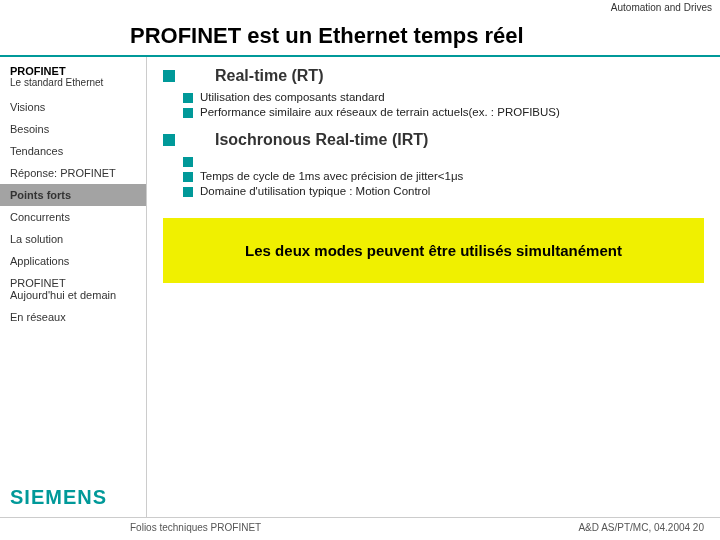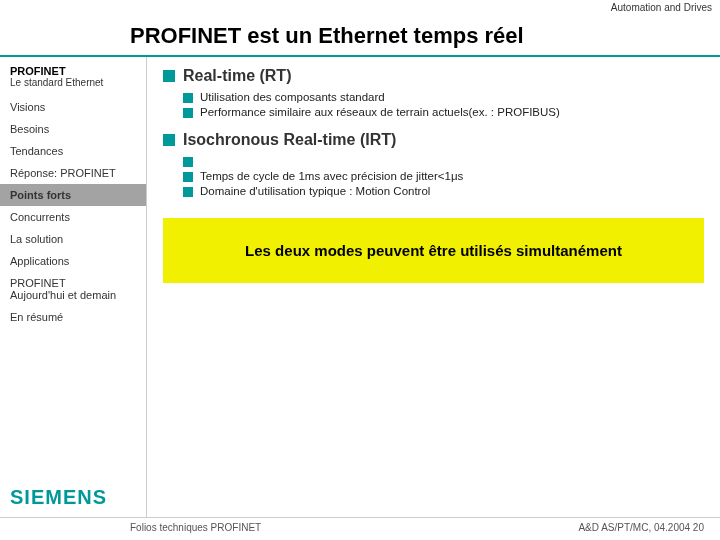--- a/index.html
+++ b/index.html
@@ -117,20 +117,21 @@
       width: 12px;
       height: 12px;
       background: #009999;
       margin-right: 8px;
       flex-shrink: 0;
     }
     .section-title h2 {
       font-size: 16px;
       font-weight: bold;
       color: #333;
+      margin-left: 32px;
     }
 
     .bullet-list {
       margin-left: 20px;
       margin-bottom: 10px;
     }
     .bullet-item {
       display: flex;
       align-items: flex-start;
       margin-bottom: 3px;
@@ -208,21 +209,21 @@
       <div class="sidebar-item">
         <span>La solution</span>
       </div>
       <div class="sidebar-item">
         <span>Applications</span>
       </div>
       <div class="sidebar-item">
         <span>PROFINET<br>Aujourd'hui et demain</span>
       </div>
       <div class="sidebar-item">
-        <span>En résumé</span>
+        <span>En réseaux</span>
       </div>
     </div>
     <div class="sidebar-logo">
       <span class="siemens-logo">SIEMENS</span>
     </div>
   </div>
 
   <div class="main">
 
     <div class="section-title">

